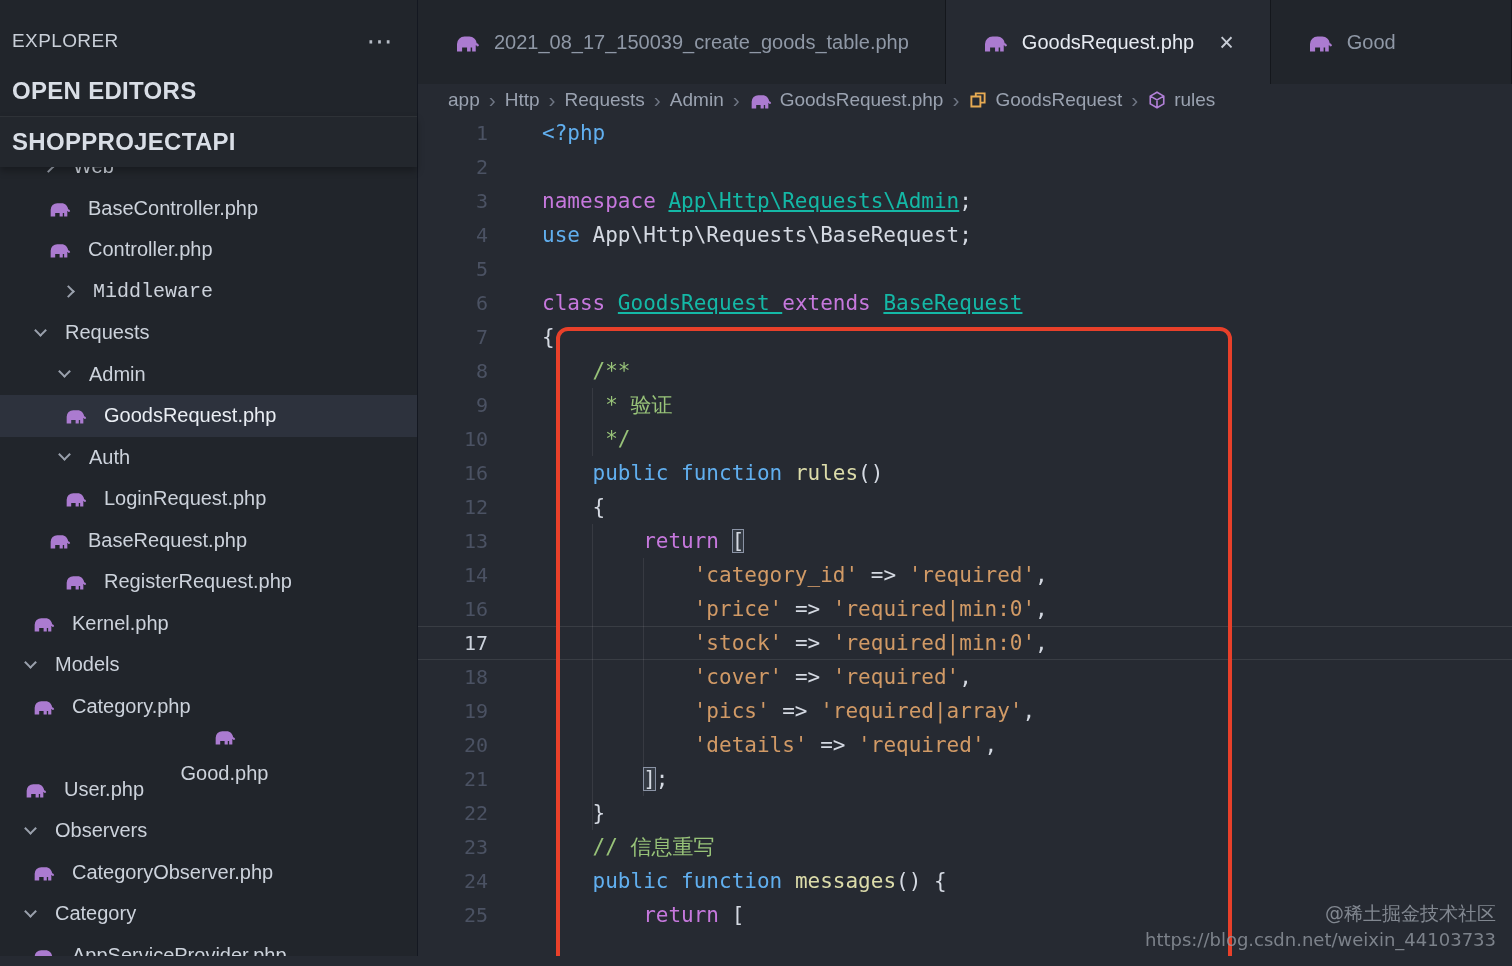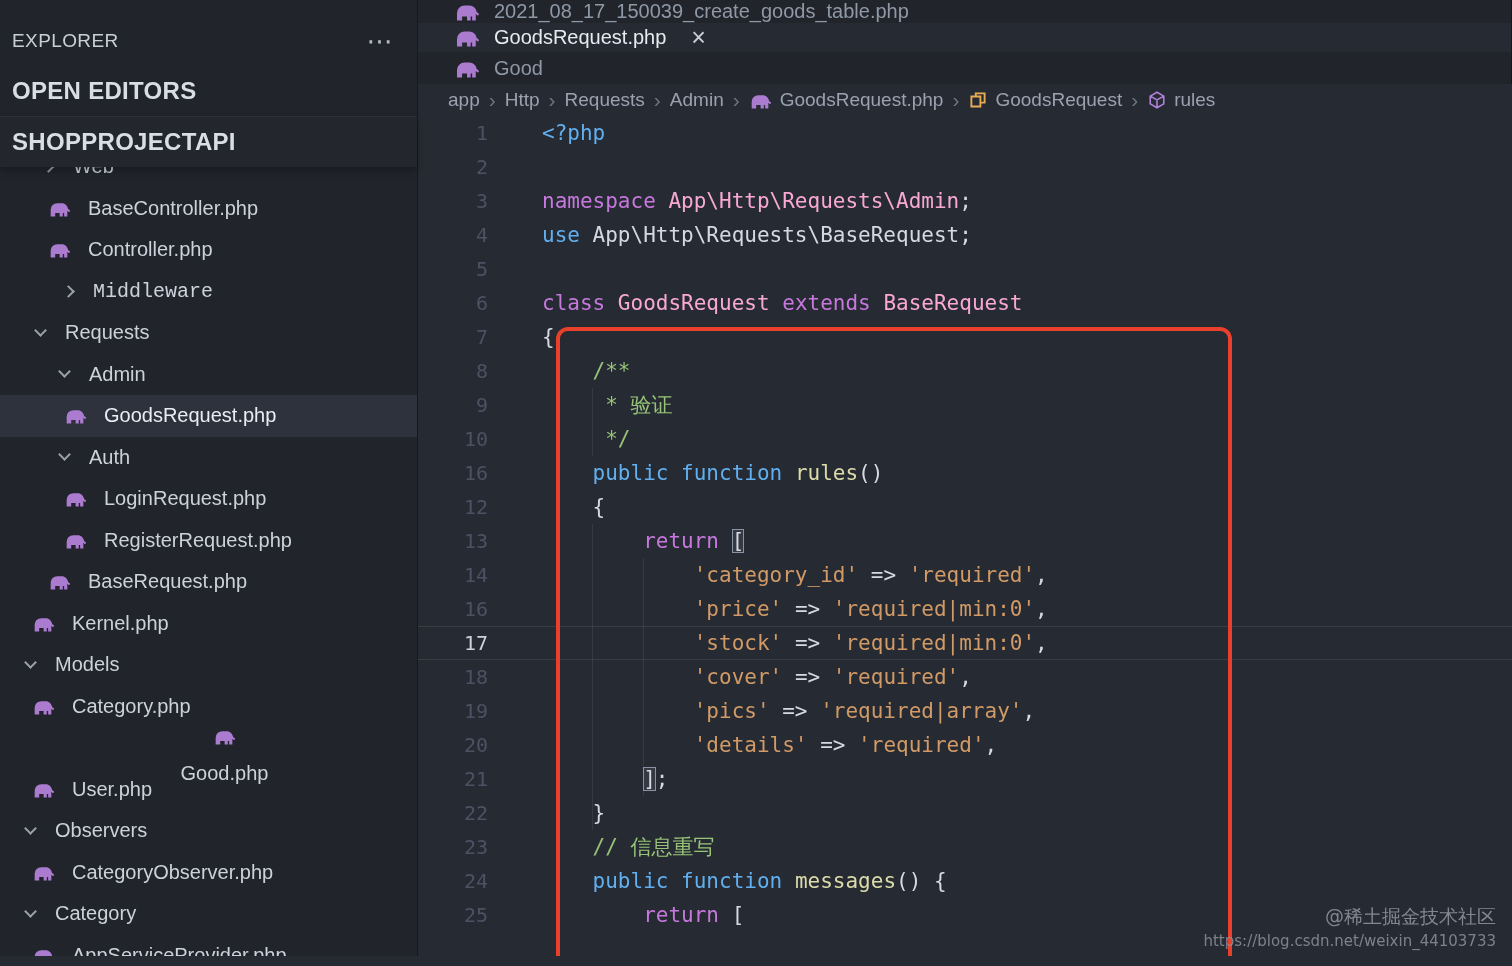--- a/index.html
+++ b/index.html
@@ -25,21 +25,21 @@
   .chev{width:9px;height:9px;border-right:2px solid #9aa1ad;border-bottom:2px solid #9aa1ad;
     transform:rotate(-45deg);flex:0 0 auto;margin:0 4px 0 0;}
   .chev.open{transform:rotate(45deg);margin-top:-5px;}
   .icon{flex:0 0 auto;}
   .icon.php{width:24px;height:19px;fill:#ab7bd0;}
   .icon.cls{width:20px;height:20px;stroke:#e8ab53;}
   .icon.mth{width:20px;height:20px;stroke:#b180d7;}
 
   
   .editor{flex:1;display:flex;flex-direction:column;height:100%;min-width:0;background:#262a32;}
-  .tab-bar{height:84px;background:#fde047;display:flex;align-items:stretch;overflow:hidden;flex-direction:column;}
+  .tab-bar{height:84px;background:#fde047;display:flex;align-items:stretch;overflow:hidden;}
   .tab{display:flex;align-items:center;gap:13px;padding:0 36px;background:#21252b;
     border-right:1px solid #14171c;color:#8f98a6;font-size:20px;white-space:nowrap;cursor:pointer;}
   .tab .icon.php{width:27px;height:21px;}
   .tab.active{background:#262a32;color:#e6eaf1;}
   .tab-close{font-size:25px;color:#c8cdd6;margin-left:12px;cursor:pointer;}
   .tab.clipped{flex:1;overflow:hidden;padding-right:0;min-width:0;}
 
   .breadcrumb{height:32px;display:flex;align-items:center;gap:9px;padding:0 0 0 30px;
     color:#9aa2b0;font-size:19px;background:#262a32;white-space:nowrap;overflow:hidden;}
   .bc-item{display:flex;align-items:center;gap:7px;cursor:pointer;}
@@ -50,33 +50,33 @@
     font-family:"DejaVu Sans Mono","DejaVu Sans",monospace;font-size:21px;background:#262a32;}
   .cl{height:34px;display:flex;align-items:center;white-space:pre;position:relative;z-index:1;}
   .cl.cur{box-shadow:inset 0 1px 0 rgba(255,255,255,.09), inset 0 -1px 0 rgba(255,255,255,.09);}
   .cl.cur .ln{color:#ccd2dc;}
   .ln{width:92px;min-width:92px;text-align:right;padding-right:22px;color:#4b5263;font-size:20px;}
   .ct{margin-left:32px;white-space:pre;}
   .tk{white-space:pre;}
   .tk.p{color:#d4d9e2;}
   .tk.k{color:#c678dd;}
   .tk.b{color:#61afef;}
-  .tk.t{color:#f9a8d4;}
+  .tk.t{color:#14b8a6;text-decoration:underline;}
   .tk.f{color:#dcdcaa;}
   .tk.s{color:#d19a66;}
   .tk.c{color:#98c379;}
   .tk.bm{outline:1px solid #8a93a5;outline-offset:-1px;background:rgba(130,140,160,.16);}
   .guides{position:absolute;inset:0;z-index:0;}
   .guide{position:absolute;width:1px;background:rgba(255,255,255,.08);}
   .annotation{position:absolute;left:138px;top:211px;width:676px;height:742px;
     border:4px solid #e8402a;border-radius:12px;pointer-events:none;z-index:5;}
   .watermark{position:absolute;right:16px;bottom:6px;text-align:right;z-index:6;color:#9298a1;
     font-family:"DejaVu Sans",sans-serif;}
   .wm1{font-size:19px;opacity:.85;}
-  .wm2{font-size:15px;opacity:.8;margin-top:2px;}
+  .wm2{font-size:18px;opacity:.8;margin-top:2px;}
 </style>
 </head>
 <body>
 
 <div class="app">
 
   <aside class="sidebar">
     <div class="explorer-head">
       <span>EXPLORER</span>
       <span class="more">⋯</span>
@@ -121,32 +121,32 @@
         <div class="trow" style="padding-left: 60px;">
           <span class="chev open"></span>
           <span class="tlabel">Auth</span>
         </div>
         <div class="trow" style="padding-left: 64px;">
           <svg class="icon php" viewBox="0 0 18 14">
             <path d="M2 13V8a5 5 0 0 1 5-5h3.2c2.6 0 4.7 2 4.9 4.5.9.1 1.5.8 1.5 1.8l-1.3.3c-.1-.5-.4-.8-.8-.8V13h-2.4v-2.6h-1V13H8.7v-2.6H5.4V13z"></path>
           </svg>
           <span class="tlabel">LoginRequest.php</span>
         </div>
+        <div class="trow" style="padding-left: 48px;">
+          <svg class="icon php" viewBox="0 0 18 14">
+            <path d="M2 13V8a5 5 0 0 1 5-5h3.2c2.6 0 4.7 2 4.9 4.5.9.1 1.5.8 1.5 1.8l-1.3.3c-.1-.5-.4-.8-.8-.8V13h-2.4v-2.6h-1V13H8.7v-2.6H5.4V13z"></path>
+          </svg>
+          <span class="tlabel">BaseRequest.php</span>
+        </div>
         <div class="trow" style="padding-left: 64px;">
           <svg class="icon php" viewBox="0 0 18 14">
             <path d="M2 13V8a5 5 0 0 1 5-5h3.2c2.6 0 4.7 2 4.9 4.5.9.1 1.5.8 1.5 1.8l-1.3.3c-.1-.5-.4-.8-.8-.8V13h-2.4v-2.6h-1V13H8.7v-2.6H5.4V13z"></path>
           </svg>
           <span class="tlabel">RegisterRequest.php</span>
         </div>
-        <div class="trow" style="padding-left: 48px;">
-          <svg class="icon php" viewBox="0 0 18 14">
-            <path d="M2 13V8a5 5 0 0 1 5-5h3.2c2.6 0 4.7 2 4.9 4.5.9.1 1.5.8 1.5 1.8l-1.3.3c-.1-.5-.4-.8-.8-.8V13h-2.4v-2.6h-1V13H8.7v-2.6H5.4V13z"></path>
-          </svg>
-          <span class="tlabel">BaseRequest.php</span>
-        </div>
         <div class="trow" style="padding-left: 32px;">
           <svg class="icon php" viewBox="0 0 18 14">
             <path d="M2 13V8a5 5 0 0 1 5-5h3.2c2.6 0 4.7 2 4.9 4.5.9.1 1.5.8 1.5 1.8l-1.3.3c-.1-.5-.4-.8-.8-.8V13h-2.4v-2.6h-1V13H8.7v-2.6H5.4V13z"></path>
           </svg>
           <span class="tlabel">Kernel.php</span>
         </div>
         <div class="trow" style="padding-left: 26px;">
           <span class="chev open"></span>
           <span class="tlabel">Models</span>
         </div>
@@ -155,21 +155,21 @@
             <path d="M2 13V8a5 5 0 0 1 5-5h3.2c2.6 0 4.7 2 4.9 4.5.9.1 1.5.8 1.5 1.8l-1.3.3c-.1-.5-.4-.8-.8-.8V13h-2.4v-2.6h-1V13H8.7v-2.6H5.4V13z"></path>
           </svg>
           <span class="tlabel">Category.php</span>
         </div>
         <div class="trow" style="padding-left: 32px; flex-direction: column;">
           <svg class="icon php" viewBox="0 0 18 14">
             <path d="M2 13V8a5 5 0 0 1 5-5h3.2c2.6 0 4.7 2 4.9 4.5.9.1 1.5.8 1.5 1.8l-1.3.3c-.1-.5-.4-.8-.8-.8V13h-2.4v-2.6h-1V13H8.7v-2.6H5.4V13z"></path>
           </svg>
           <span class="tlabel">Good.php</span>
         </div>
-        <div class="trow" style="padding-left: 32px;">
+        <div class="trow" style="padding-left: 24px;">
           <svg class="icon php" viewBox="0 0 18 14">
             <path d="M2 13V8a5 5 0 0 1 5-5h3.2c2.6 0 4.7 2 4.9 4.5.9.1 1.5.8 1.5 1.8l-1.3.3c-.1-.5-.4-.8-.8-.8V13h-2.4v-2.6h-1V13H8.7v-2.6H5.4V13z"></path>
           </svg>
           <span class="tlabel">User.php</span>
         </div>
         <div class="trow" style="padding-left: 26px;">
           <span class="chev open"></span>
           <span class="tlabel">Observers</span>
         </div>
         <div class="trow" style="padding-left: 32px;">

